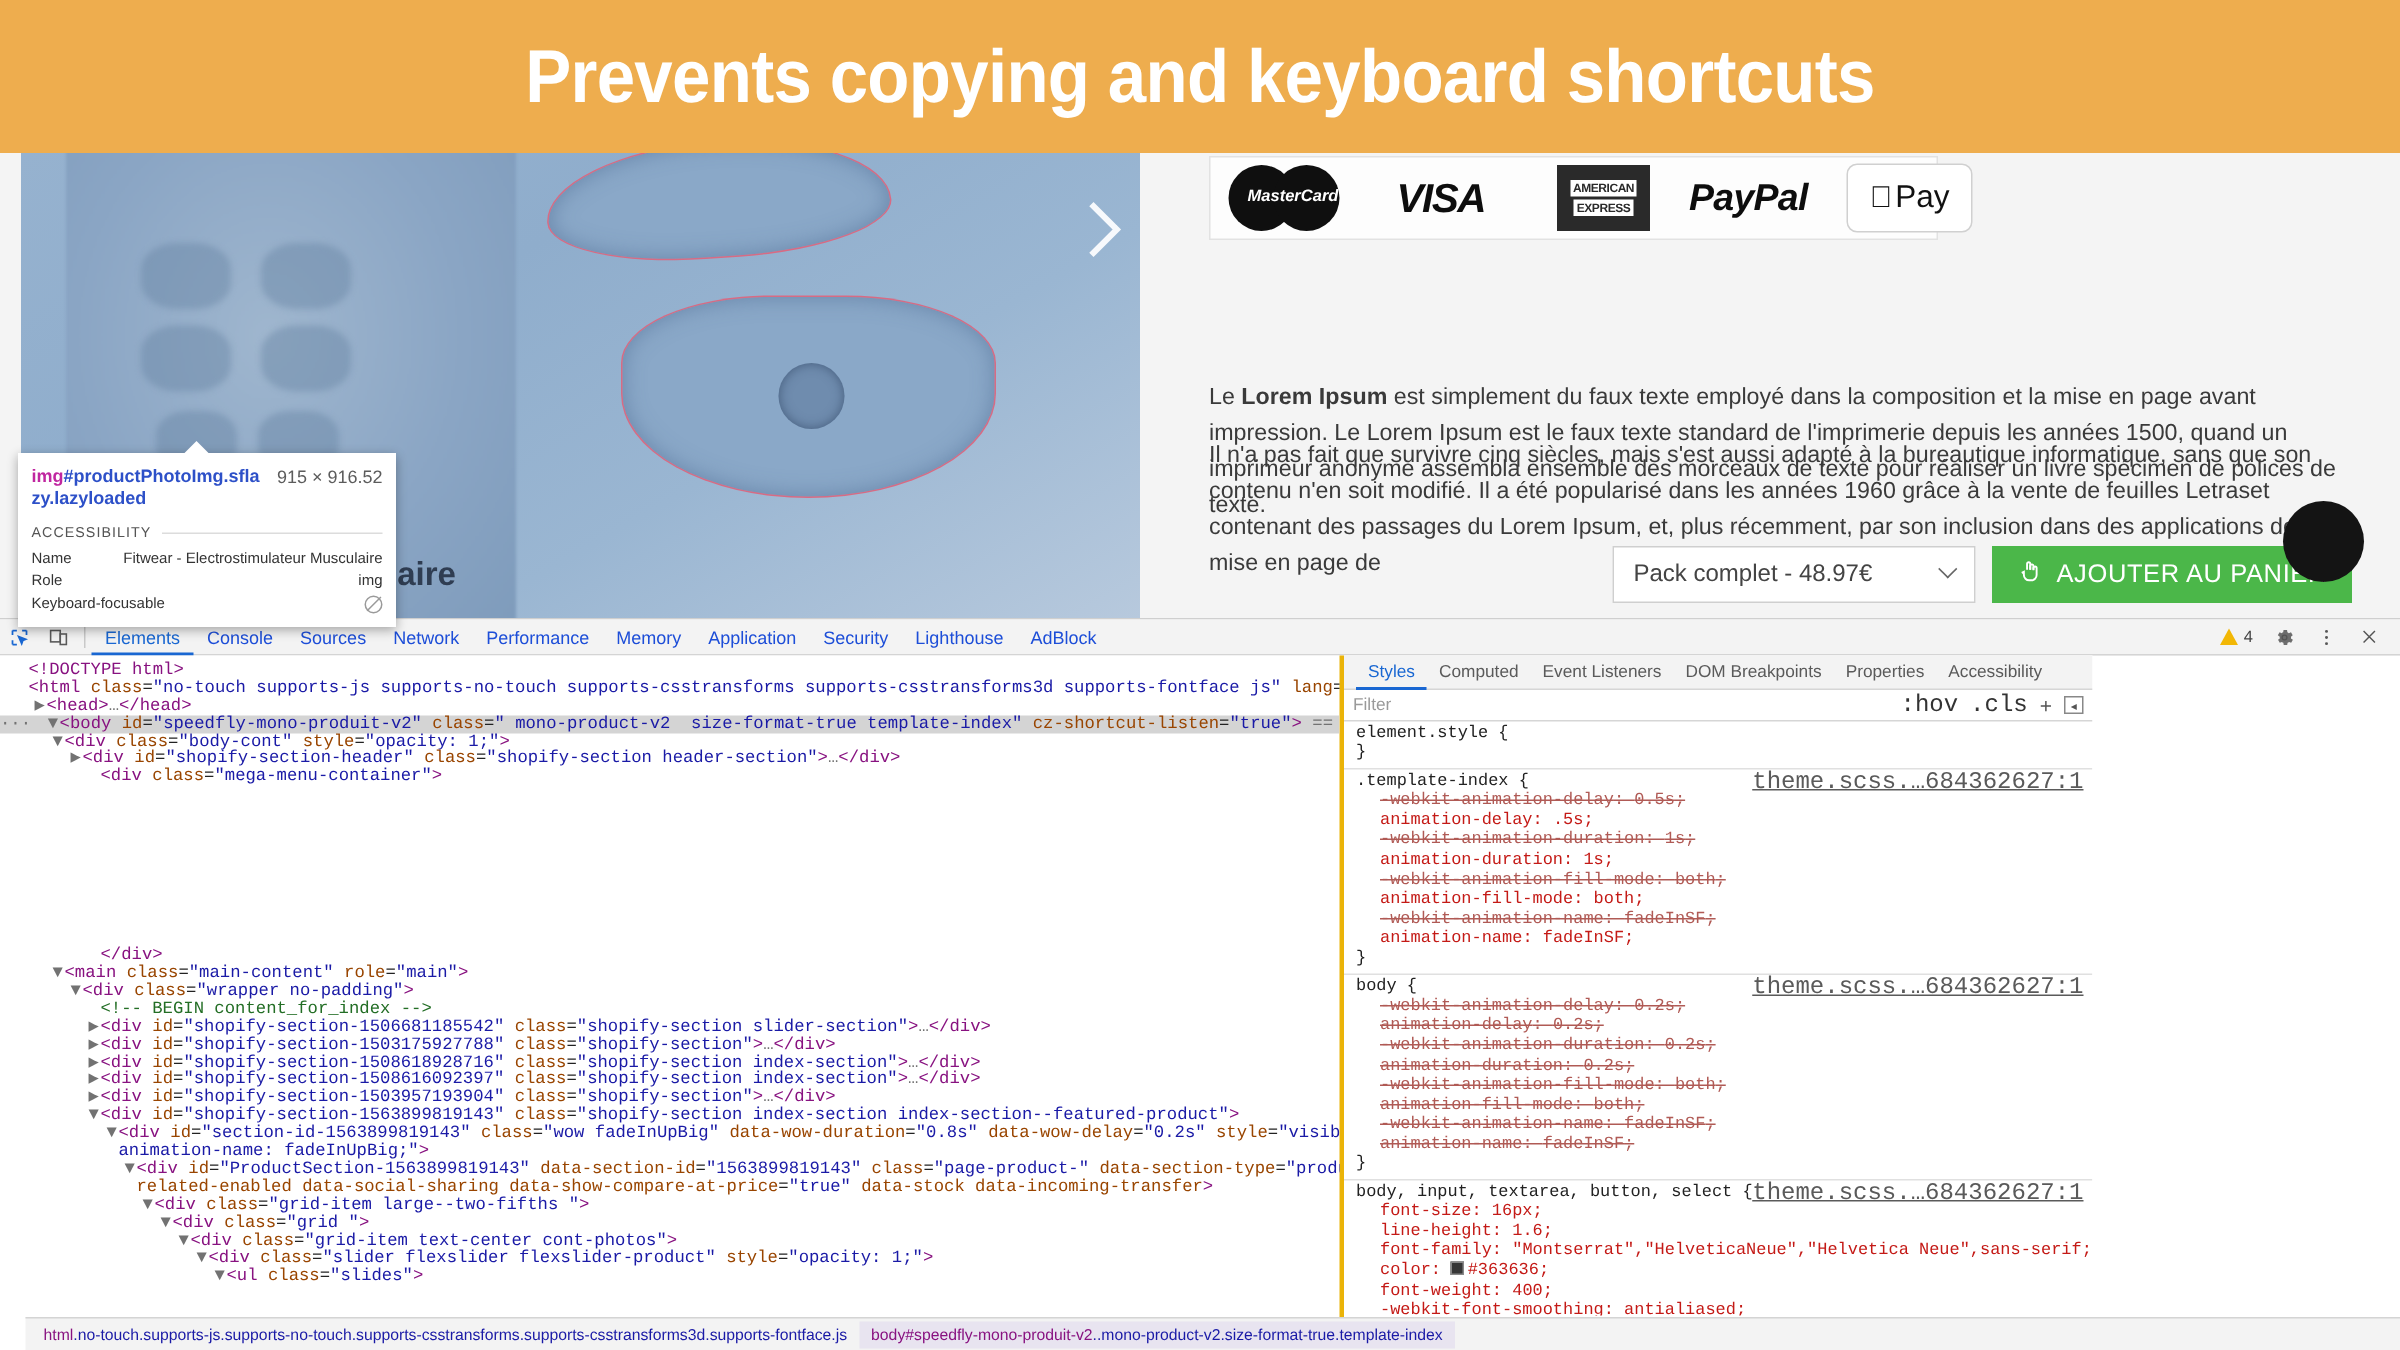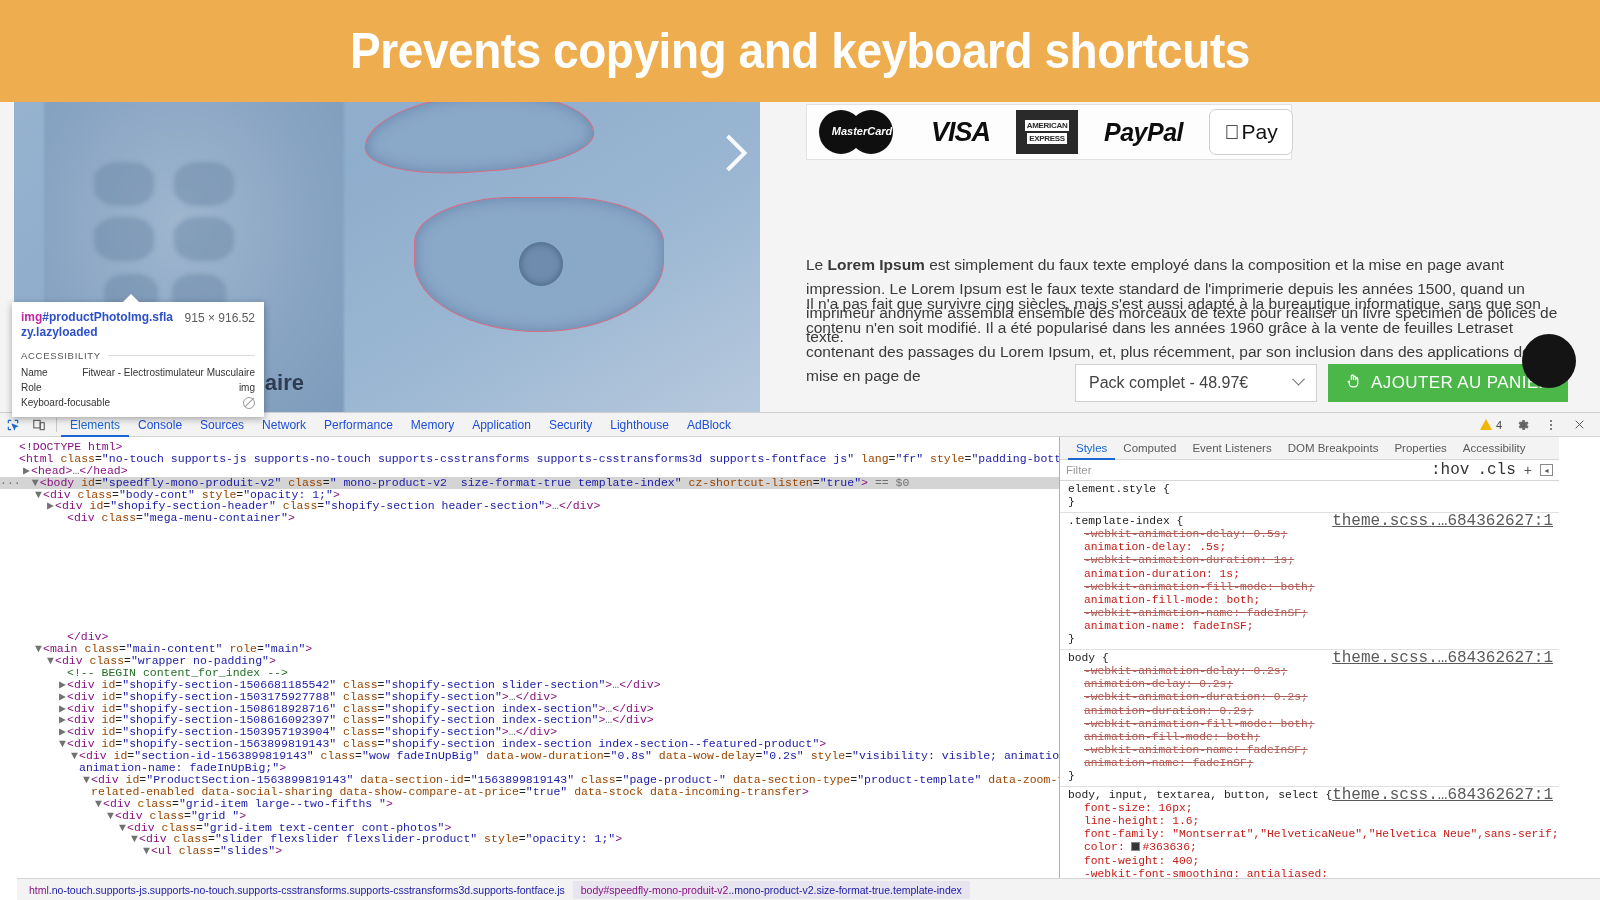--- a/index.html
+++ b/index.html
@@ -76,21 +76,21 @@
   .mc-wrap { position:relative; width:86px; height:46px; }
   .mc-c { position:absolute; top:1px; width:44px; height:44px; border-radius:50%; background:#0f0f0f; }
   .mc-c.l { left:0; } .mc-c.r { left:30px; }
   .mc-txt {
     position:absolute; left:0; top:16px; width:86px; text-align:center;
     color:#fff; font-size:11px; font-weight:bold; font-style:italic;
     font-family:"Liberation Sans", sans-serif; z-index:3;
   }
   .visa-txt { font-size:27px; font-weight:bold; font-style:italic; color:#0d0d0d; letter-spacing:-1px; }
   .amex-box { width:62px; height:44px; background:#2a2a2a; display:flex; flex-direction:column;
-              align-items:center; justify-content:center; gap:2px; }
+              align-items:center; justify-content:center; gap:2px;margin-left:22px; }
   .amex-l { background:#fff; color:#2a2a2a; font-size:8px; font-weight:bold; padding:1px 2px;
             font-family:"Liberation Sans", sans-serif; letter-spacing:-0.3px; }
   .pp-txt { font-size:25px; font-weight:bold; font-style:italic; color:#0d0d0d; letter-spacing:-0.5px; }
   .apay-box { width:84px; height:46px; background:#fff; border:1px solid #d0d0d0; border-radius:7px;
               display:flex; align-items:center; justify-content:center; gap:2px; }
   .apay-logo { font-size:20px; color:#111; line-height:1; }
   .apay-txt { font-size:21px; color:#111; }
 
   #prod-h2 {
     position:absolute; left:16px; top:80px; width:770px;
@@ -167,22 +167,22 @@
   #dt-sep { width:1px; height:14px; background:#c9c9c9; margin:0 4px; }
   .dt-tab { padding:0 9px; height:24px; line-height:24px; font-size:12px; color:#1d4ed8; white-space:nowrap; }
   .dt-tab.active { color:#1967d2; border-bottom:2px solid #1967d2; }
   #dt-right { margin-left:auto; display:flex; align-items:center; gap:2px; padding-right:8px; }
   #warn-badge { display:flex; align-items:center; gap:4px; font-size:11px; color:#444; padding-right:6px; }
   #warn-tri { width:0; height:0; border-left:6px solid transparent; border-right:6px solid transparent;
               border-bottom:11px solid #f2b705; }
 
   #dt-body { display:flex; height:441px; }
   #dom-pane {
-    width:1060px; height:441px; overflow:hidden; position:relative;
-    border-right:1px solid #eab308; background:#fff;
+    width:896px; height:441px; overflow:hidden; position:relative;
+    border-right:3px solid #eab308; background:#fff;
     font-family:"Liberation Mono","DejaVu Sans Mono", monospace;
     font-size:11.5px; line-height:11.9px; color:#222;
     padding:4px 0 0 0;
   }
   .dl { white-space:pre; height:11.9px; }
   .tw { color:#727272; display:inline-block; width:9px; text-align:center; }
   .tag { color:#881280; }
   .attr { color:#994500; }
   .val { color:#1a1aa6; }
   .pun { color:#881280; }

